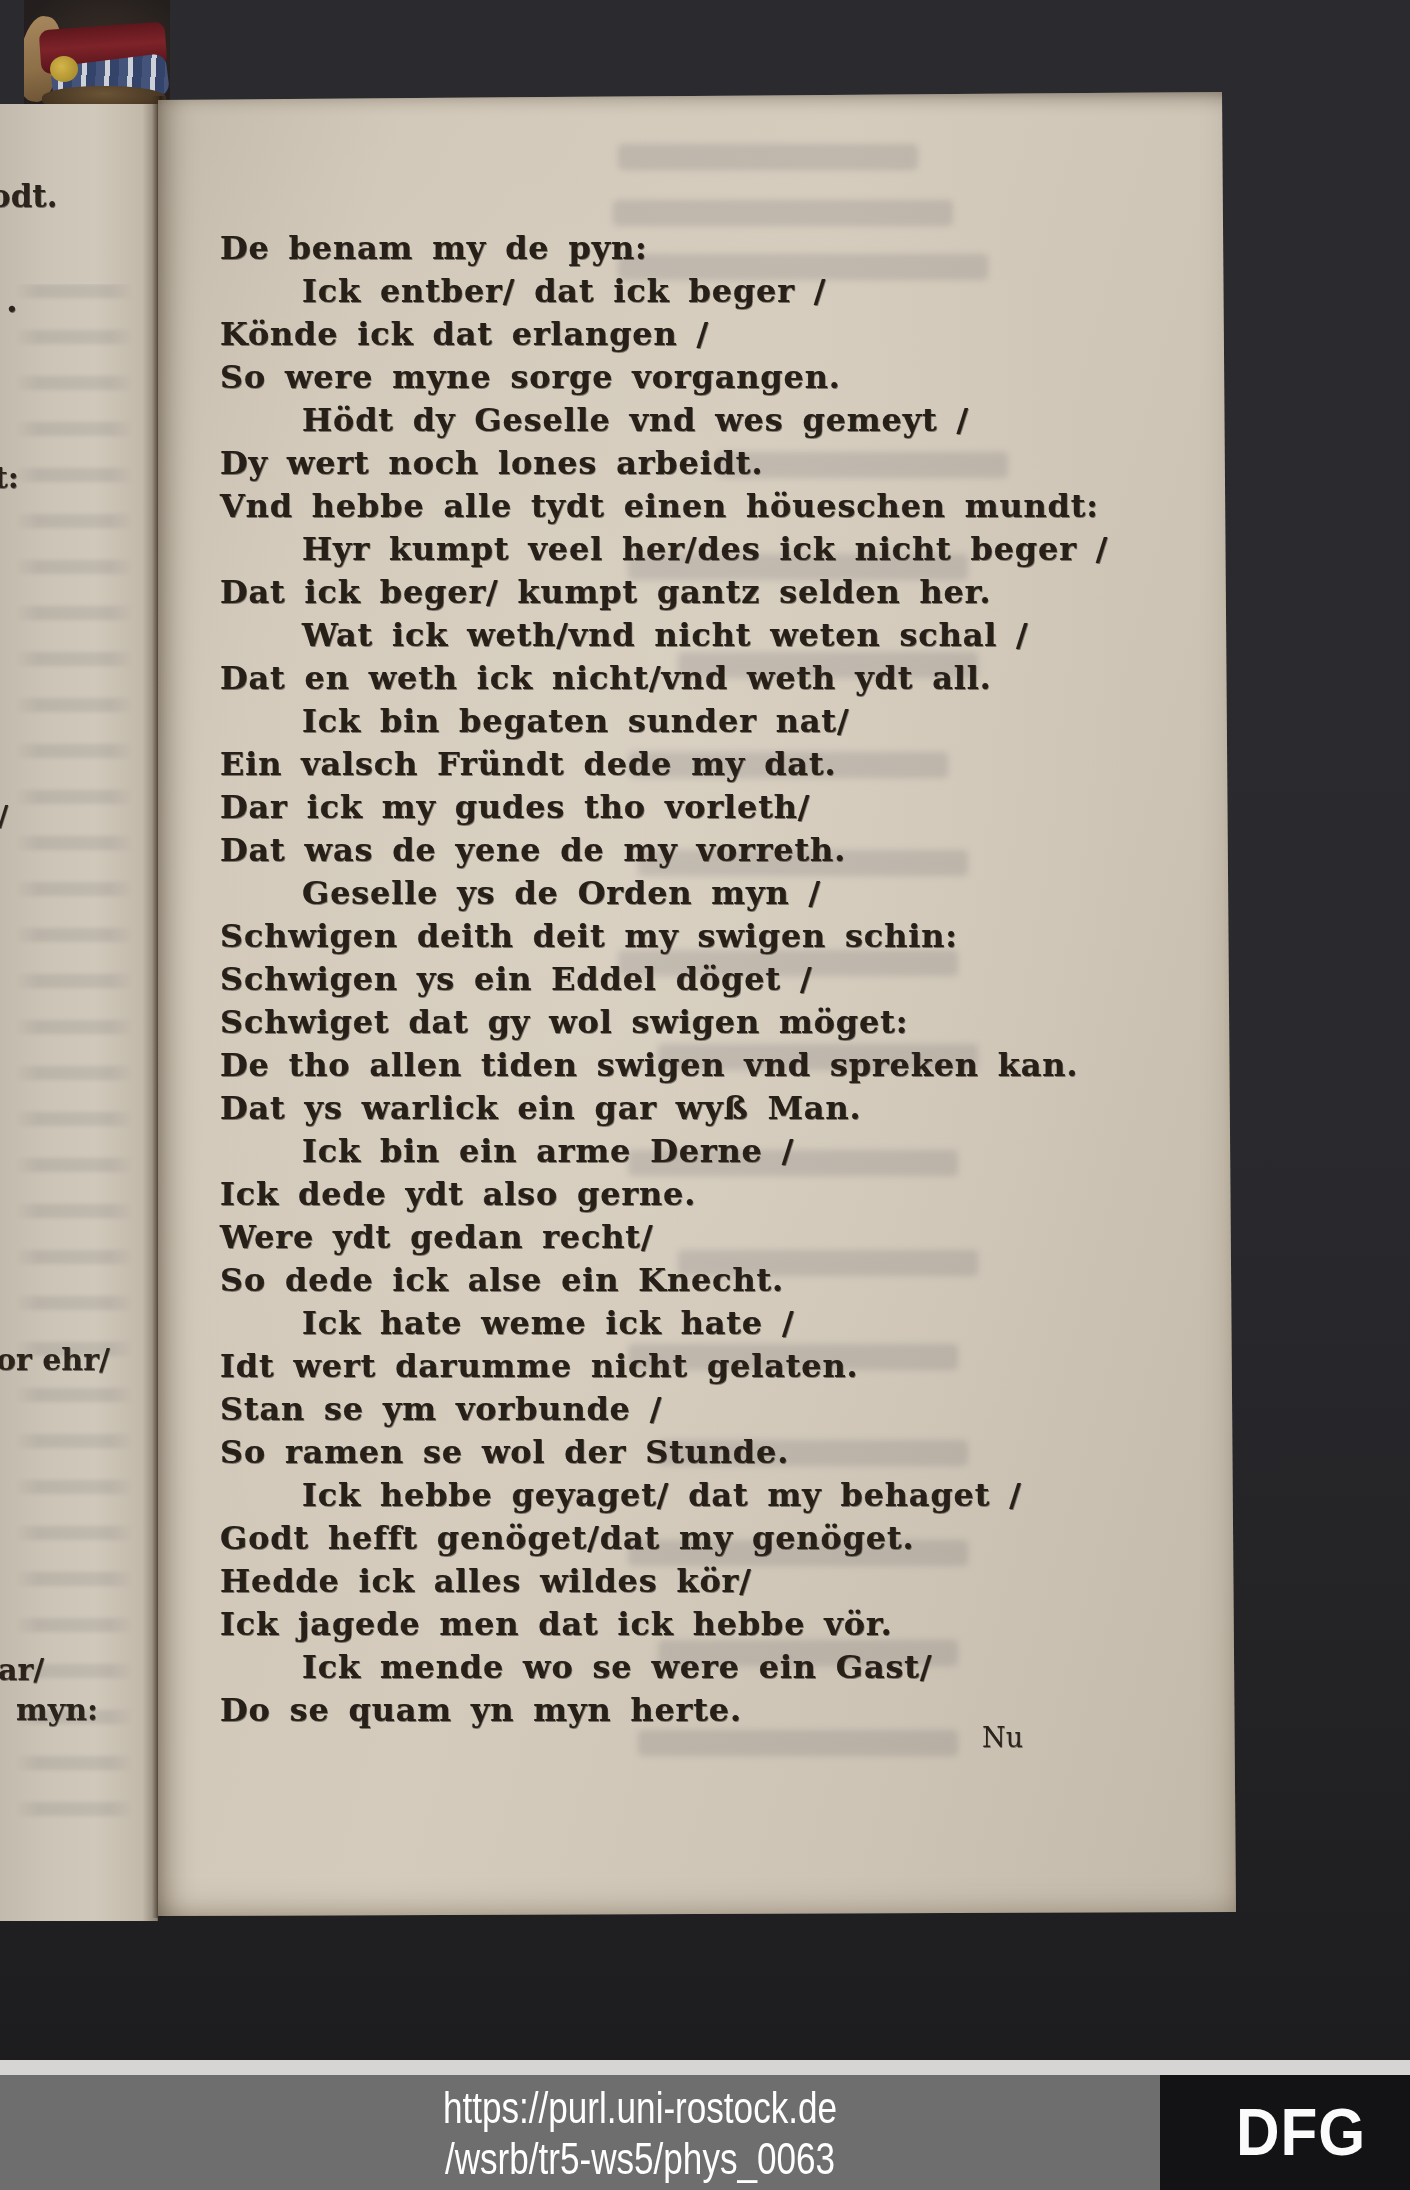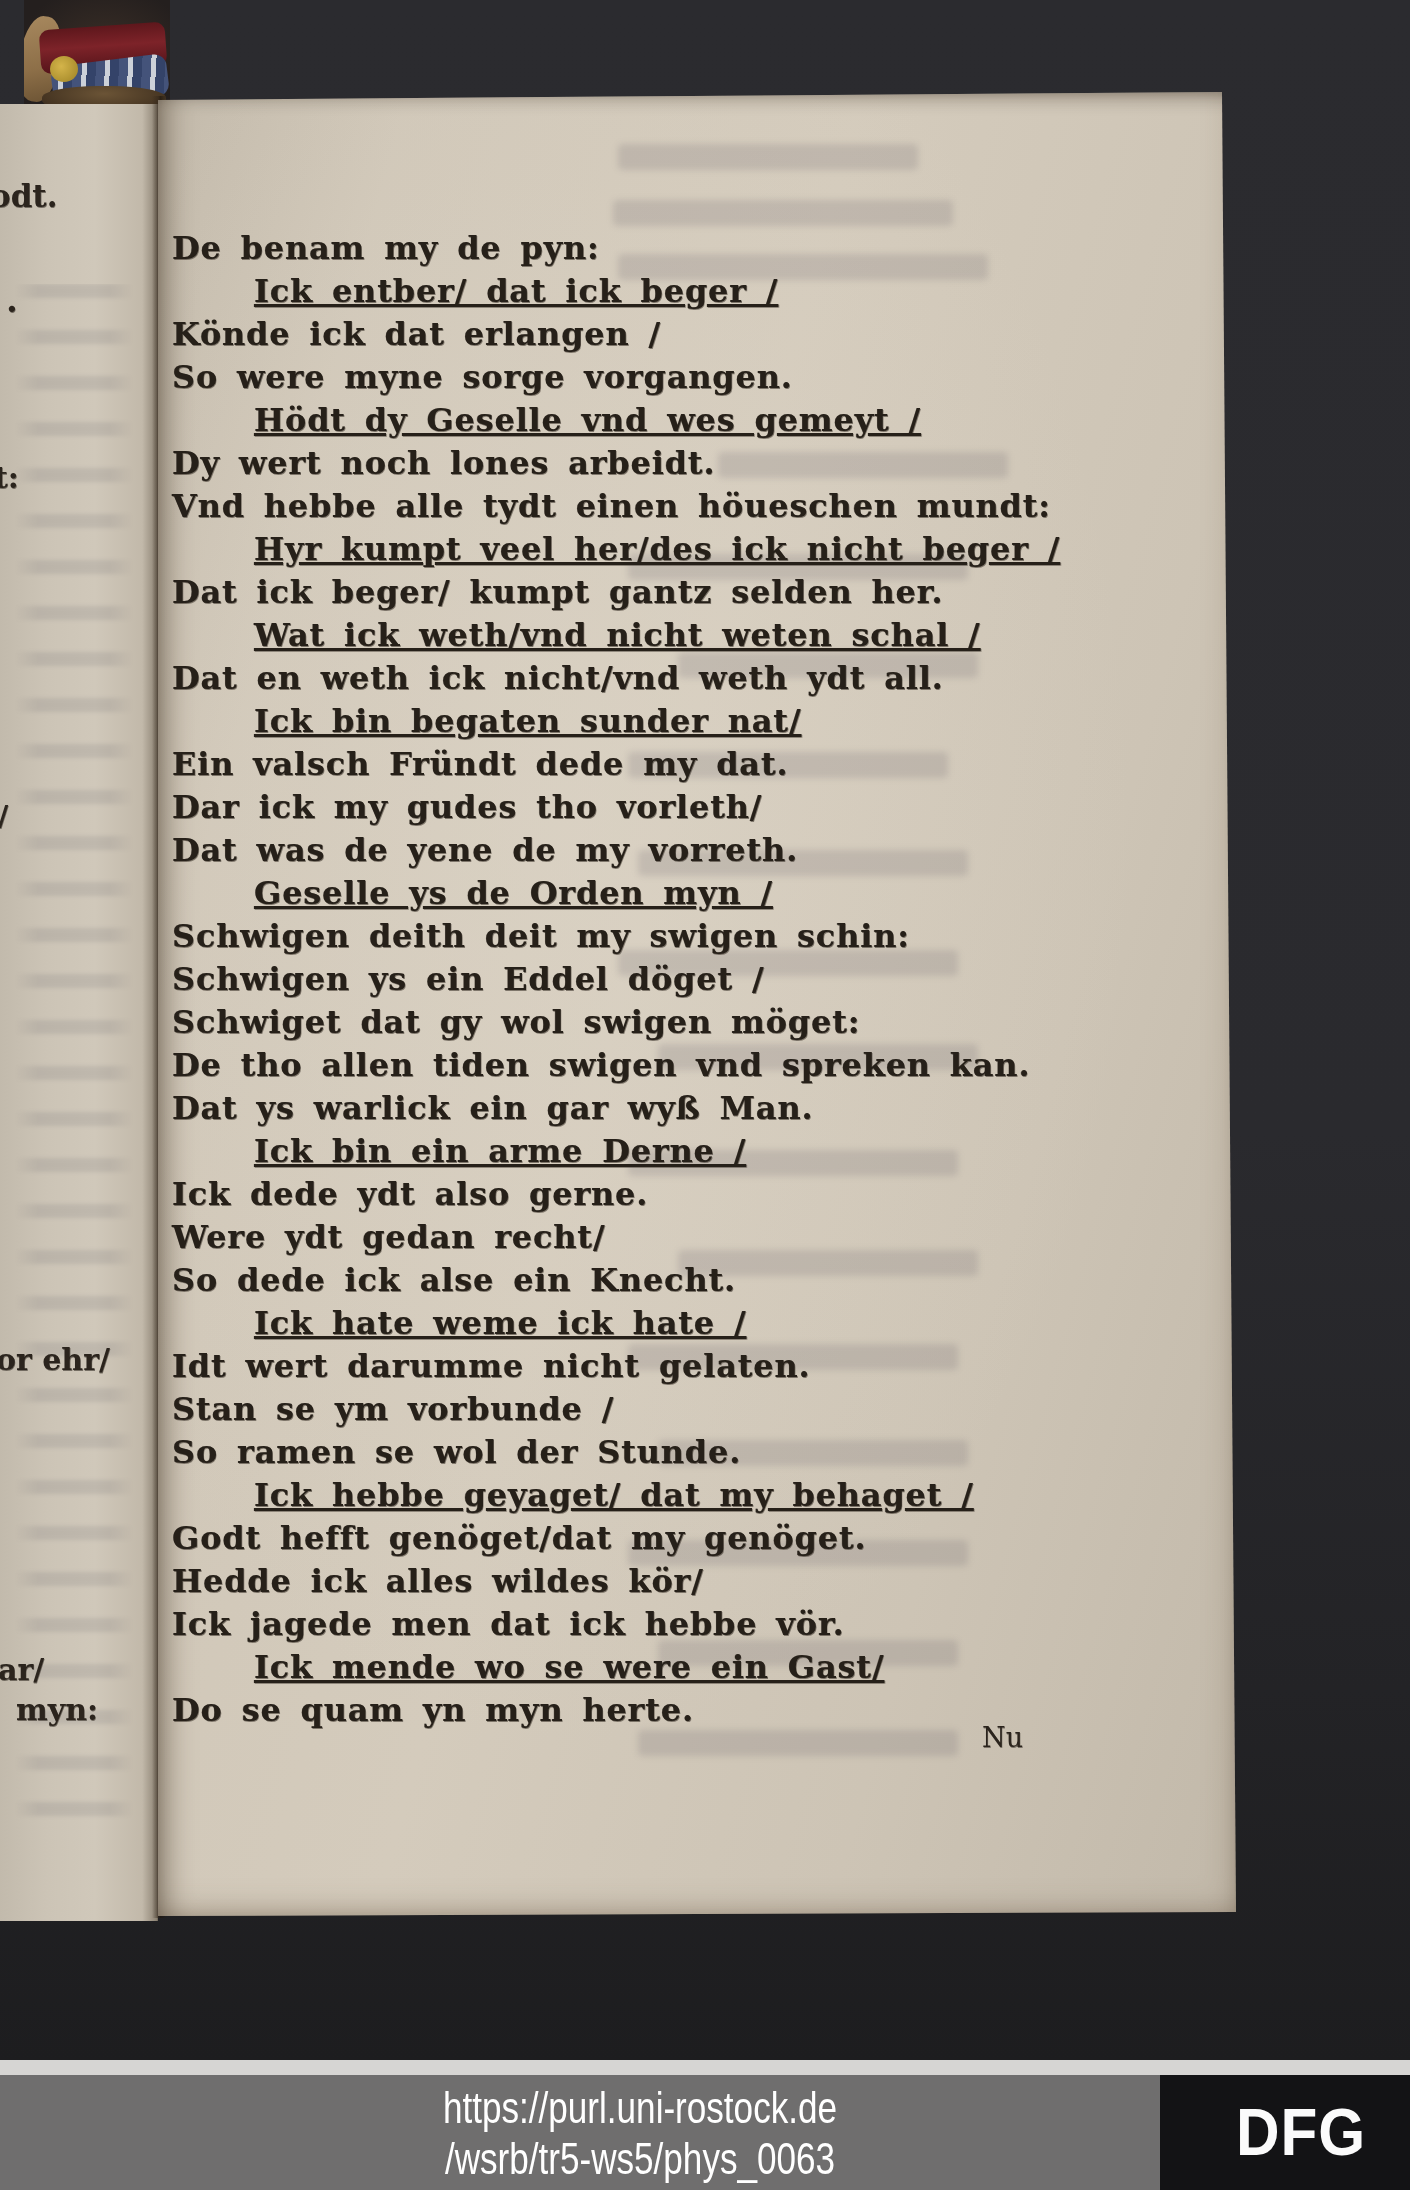--- a/index.html
+++ b/index.html
@@ -57,22 +57,22 @@
        linear-gradient(105deg,#c3baab 0%,#d0c7b8 16%,#d4cbbc 45%,#cdc4b5 74%,#c2b9aa 100%);
      box-shadow:inset 20px 0 30px -14px rgba(58,44,28,.55),
                 inset 0 12px 20px -12px rgba(55,45,35,.6),
                 inset -16px -18px 34px -18px rgba(95,75,52,.4);}
   .ghost-bar{position:absolute;height:26px;border-radius:5px;
      background:rgba(86,84,96,.17);filter:blur(3px);}
 
   .poem{position:absolute;left:14px;top:135px;width:1020px;}
   .tline{height:43px;line-height:43px;font-size:32px;font-weight:bold;color:#262019;
      letter-spacing:.8px;word-spacing:7px;white-space:nowrap;
-     text-shadow:.7px .8px 0 rgba(38,30,22,.5), -0.3px 0 0 rgba(38,30,22,.35);}
-  .tline.ind{padding-left:82px;text-decoration:underline;}
+     text-shadow:.7px .8px 0 rgba(38,30,22,.5), -0.3px 0 0 rgba(38,30,22,.35);margin-left:48px;}
+  .tline.ind{padding-left:82px;}
   .catchword{position:absolute;left:824px;top:1630px;font-size:27px;font-weight:normal;
      color:#2b241d;text-shadow:.6px .6px 0 rgba(43,36,29,.5);}
 
   
   .footer-divider{position:absolute;left:0;top:2060px;width:1410px;height:15px;background:#d6d5d3;}
   .footer-bar{position:absolute;left:0;top:2075px;width:1160px;height:115px;background:#6f6e6e;}
   .url-block{position:absolute;left:240px;top:7px;width:800px;text-align:center;
      font-family:"Liberation Sans",sans-serif;font-size:45px;line-height:51px;color:#ffffff;
      transform:scaleX(.78);transform-origin:50% 0;}
   .dfg{position:absolute;left:1236px;top:18px;width:170px;

